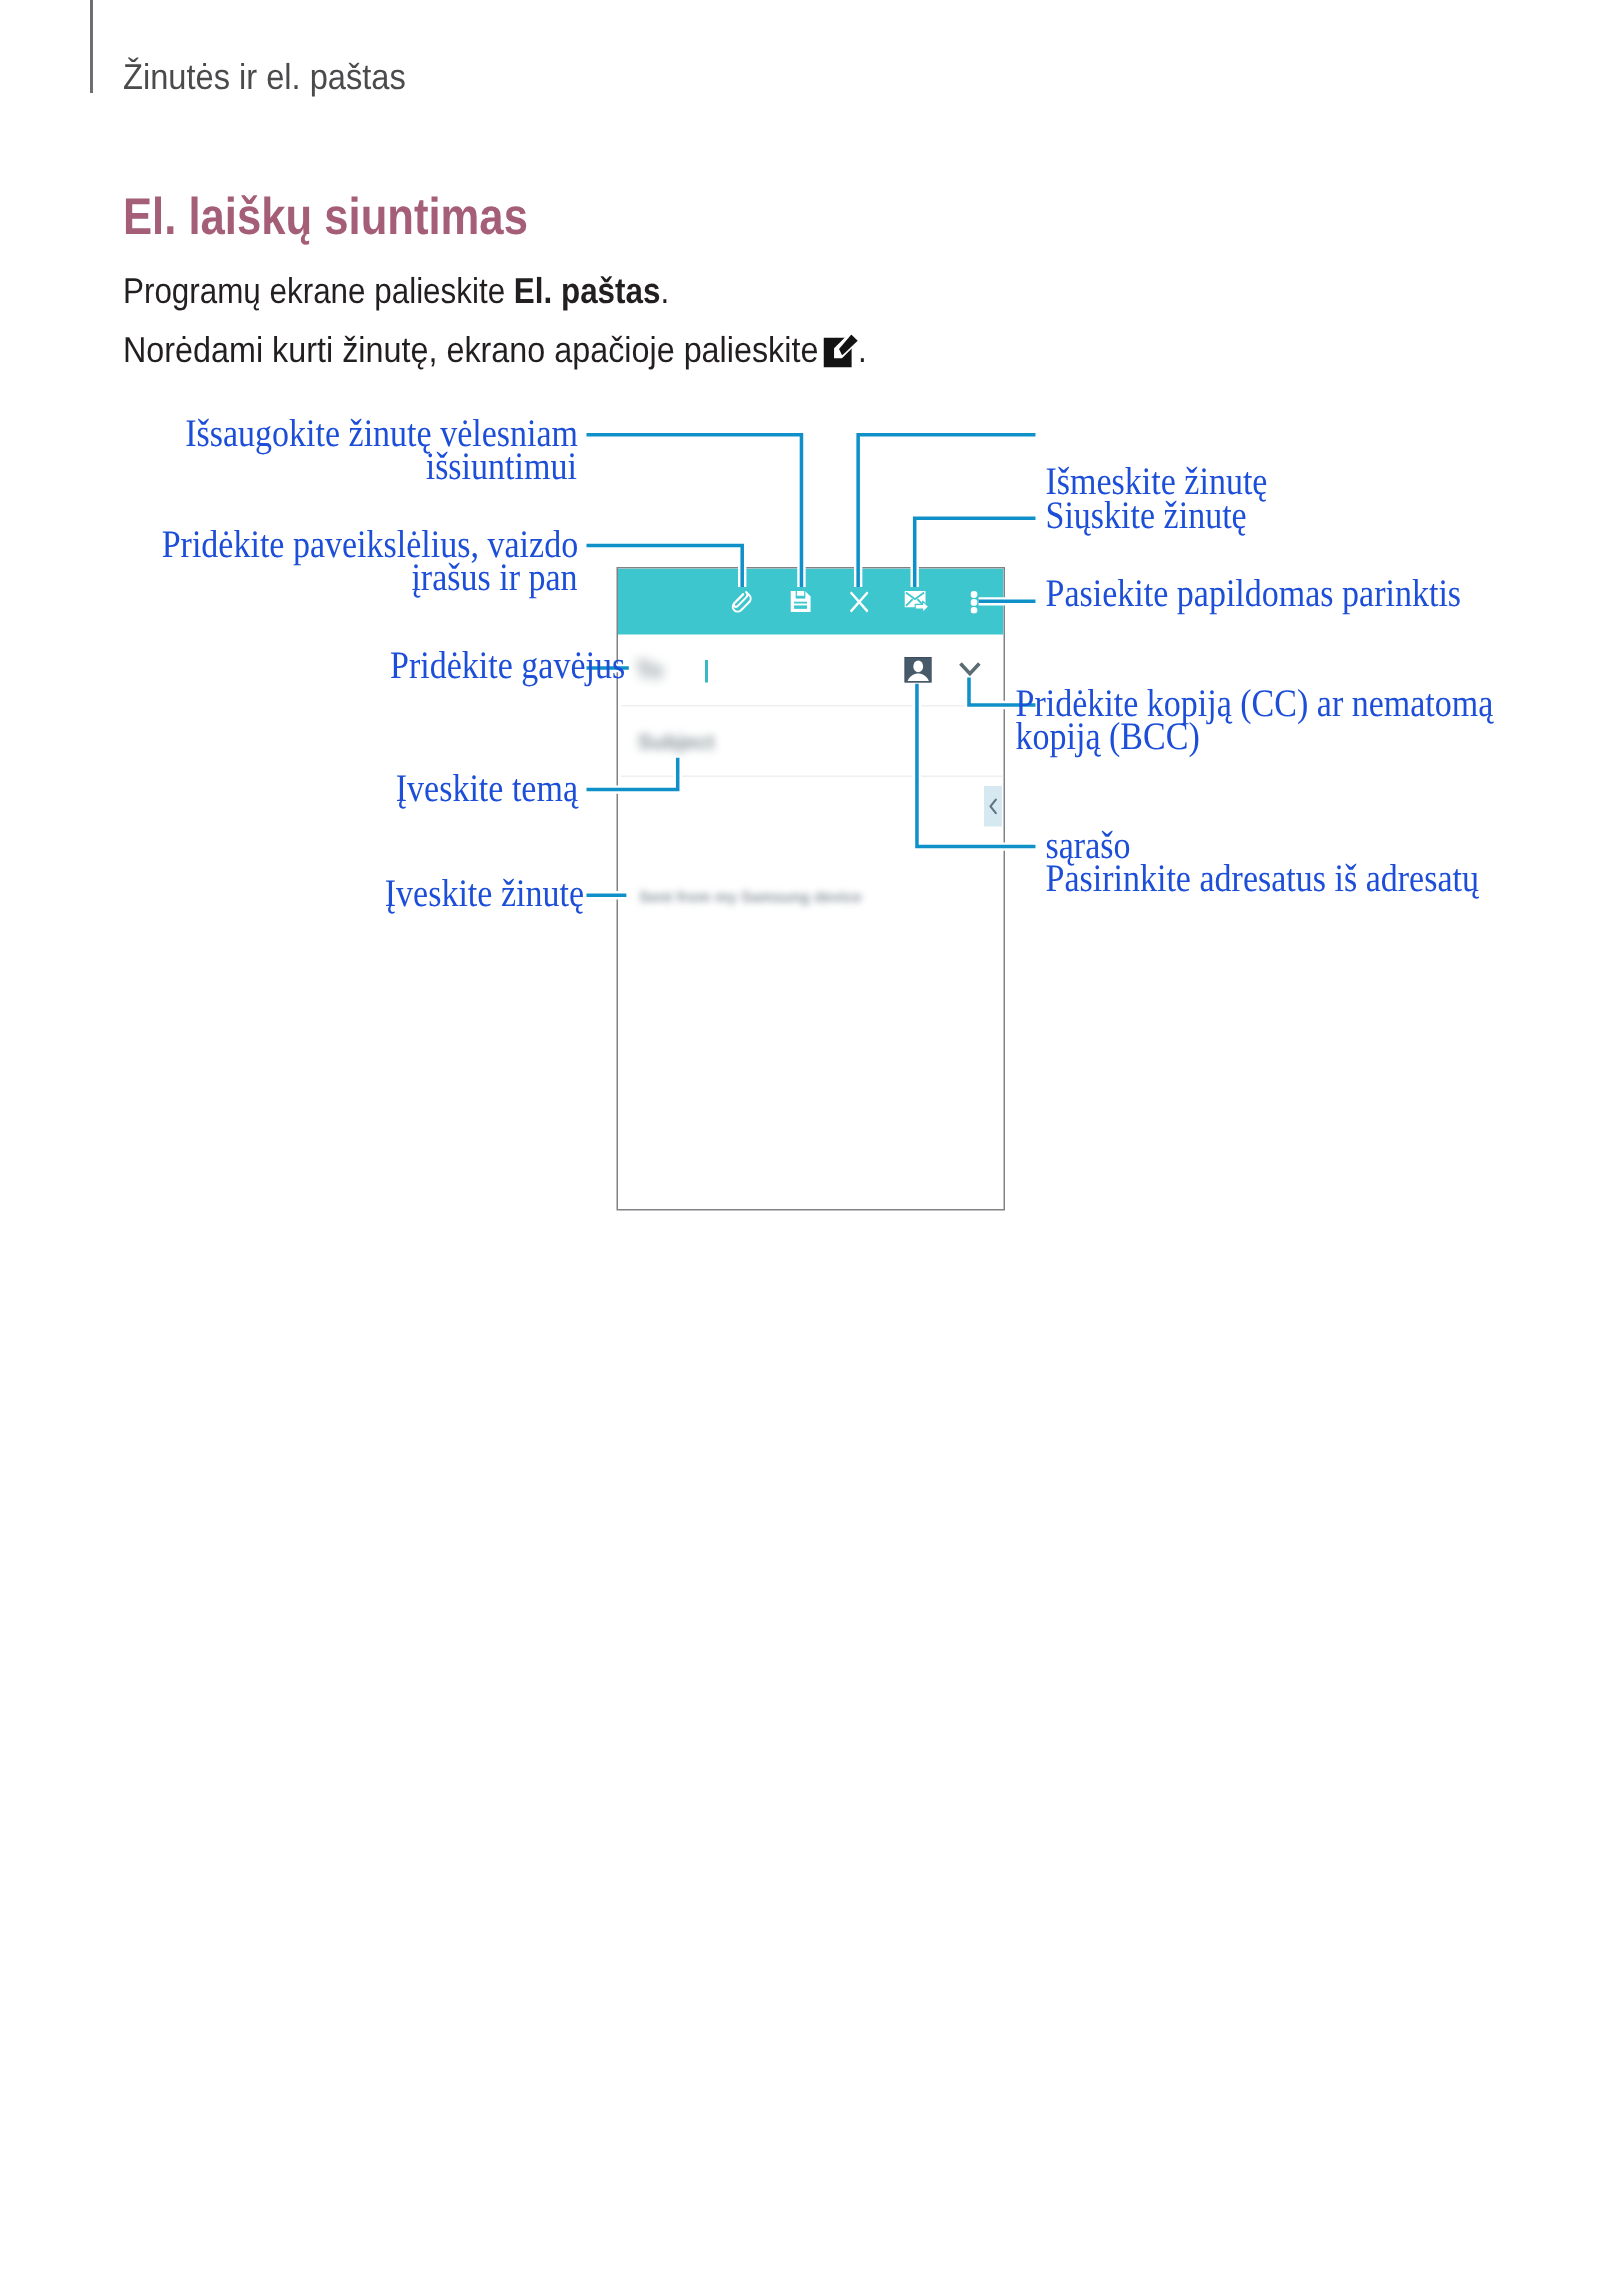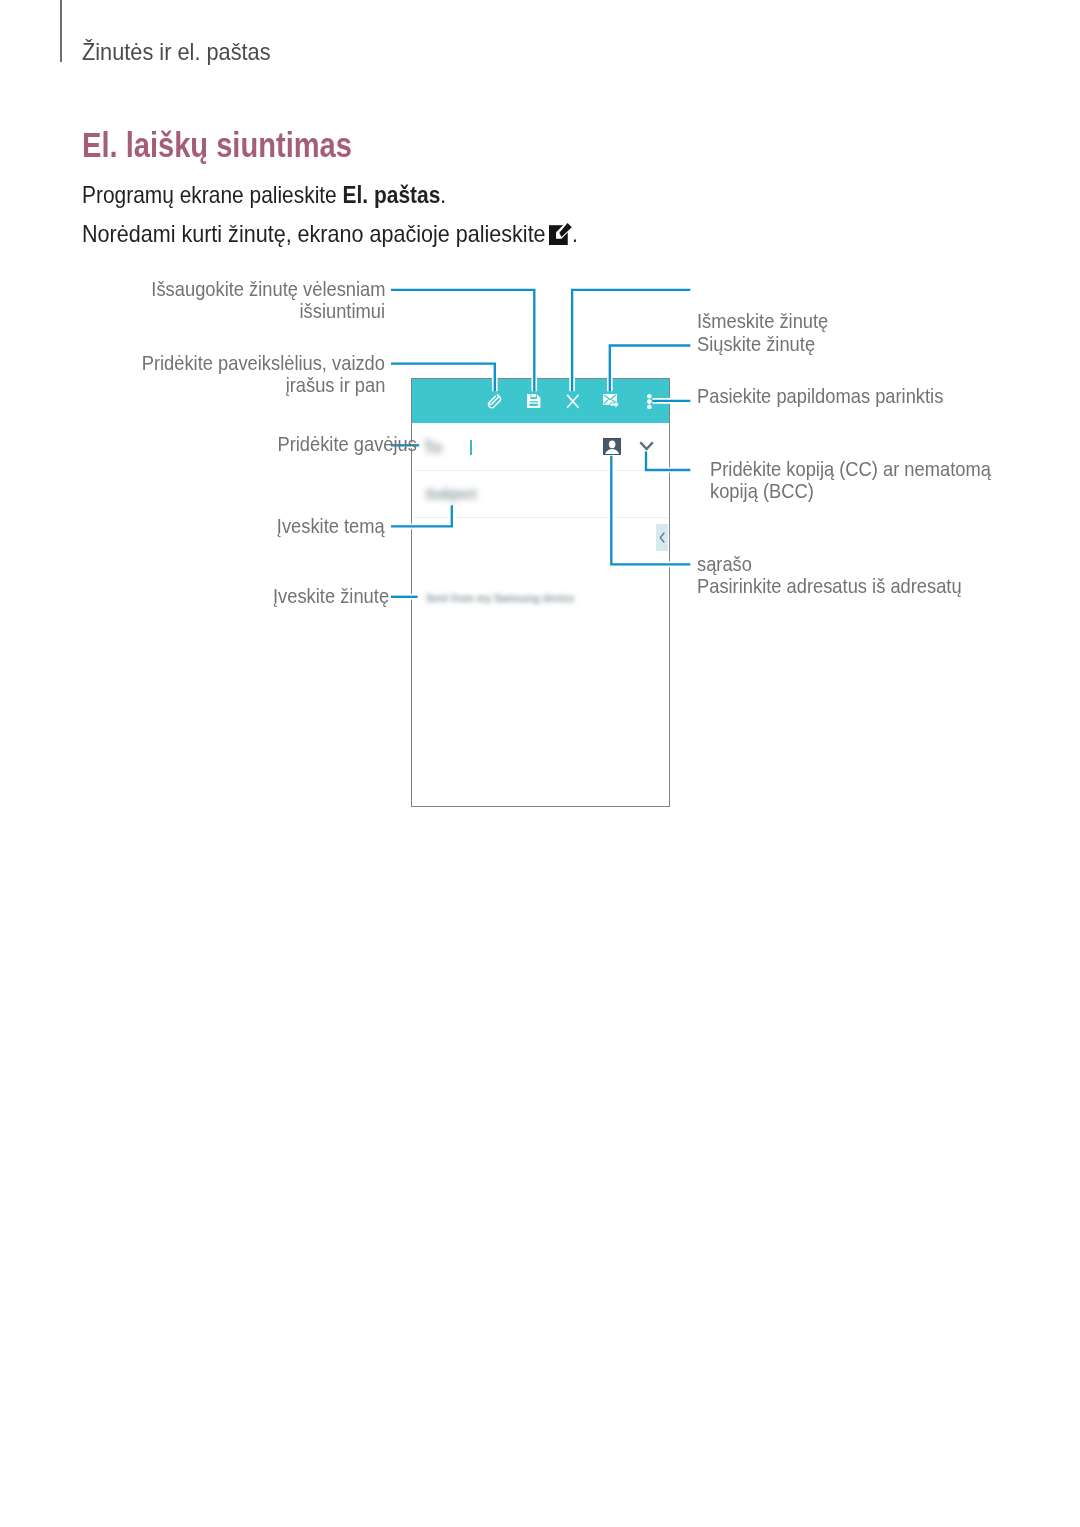--- a/index.html
+++ b/index.html
@@ -38,21 +38,21 @@
   .shot{left:411px;top:378px;width:258.5px;height:428.5px;
         border:1.2px solid #808285;background:#fff;box-sizing:border-box;overflow:hidden;}
   .shot-bar{position:absolute;left:0;top:0;width:100%;height:43.8px;background:#3dc6ce;}
   .sep{position:absolute;left:1.5px;right:0;height:1px;background:#efefef;}
   .blur-txt{position:absolute;color:#869398;filter:blur(2.55px);white-space:nowrap;}
   .caret{position:absolute;width:1.3px;background:#3ab8c4;}
   .contact-btn{position:absolute;width:18.3px;height:17.3px;}
   .side-tab{position:absolute;width:11.8px;height:27.1px;background:#d7e9f0;}
 
   
-  .co{position:absolute;font-size:21px;line-height:22.2px;color:#737373;}
+  .co{position:absolute;font-size:26px;line-height:22.2px;color:#1d4ed8;font-family:Liberation Serif, serif;}
   .co.r{text-align:right;}
 
   
   .pageno{left:0;top:1489px;width:1080px;text-align:center;font-size:24px;
           line-height:0;color:#404042;}
 
   svg{display:block;}
   .lines{position:absolute;left:0;top:0;}
 </style>
 </head>
@@ -189,21 +189,21 @@
   </div>
 
   <div class="co" style="left:696.5px;top:332.8px;">
     <div><span class="cx">Siųskite žinutę</span></div>
   </div>
 
   <div class="co" style="left:696.5px;top:385px;">
     <div><span class="cx">Pasiekite papildomas parinktis</span></div>
   </div>
 
-  <div class="co" style="left:710px;top:458px;">
+  <div class="co" style="left:677px;top:458px;">
     <div><span class="cx">Pridėkite kopiją (CC) ar nematomą</span></div>
     <div><span class="cx">kopiją (BCC)</span></div>
   </div>
 
   <div class="co" style="left:696.5px;top:552.7px;">
     <div><span class="cx">sąrašo</span></div>
     <div><span class="cx">Pasirinkite adresatus iš adresatų</span></div>
   </div>
 
   <div class="abs pageno"><span>30</span></div>

